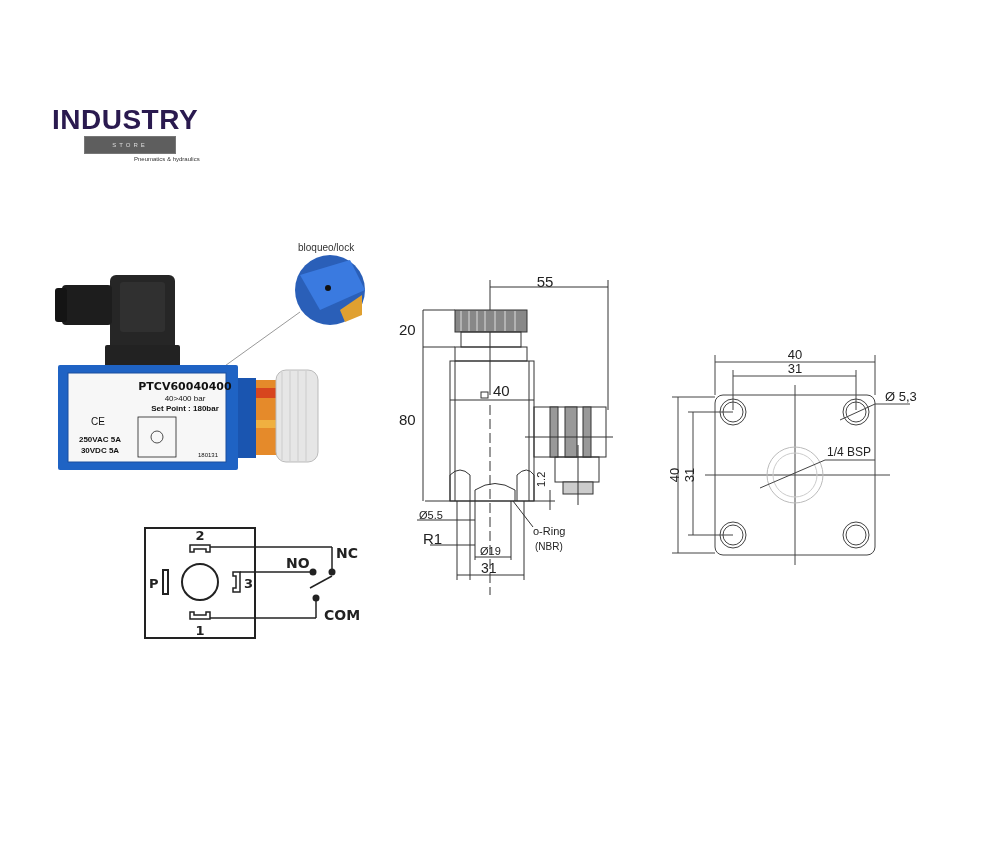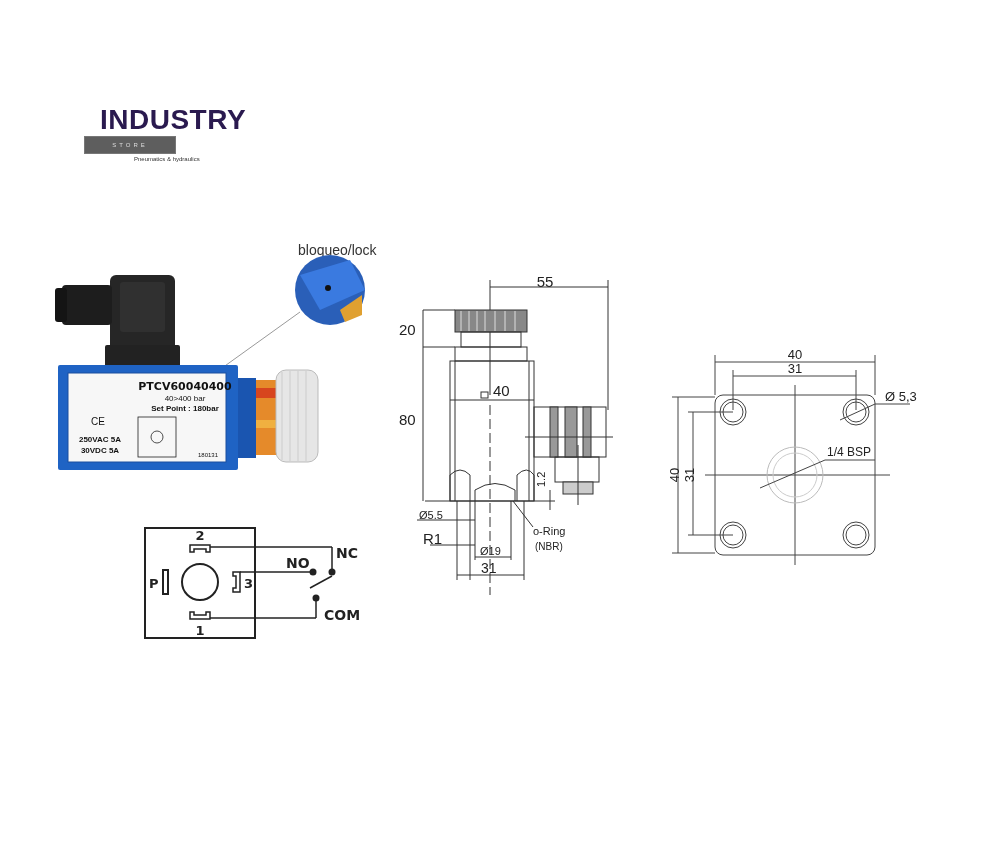--- a/index.html
+++ b/index.html
@@ -1,22 +1,22 @@
 <!DOCTYPE html>
 <html><head>
 <meta charset="utf-8">
 <style>
   html,body{margin:0;padding:0;background:#fff;}
   body{width:983px;height:855px;position:relative;overflow:hidden;font-family:"Liberation Sans",sans-serif;}
   .abs{position:absolute;}
-  .logo-title{left:52px;top:104px;font-family:"Liberation Sans",sans-serif;font-weight:bold;font-size:28px;color:#2a1a4f;letter-spacing:0.5px;margin-left:48px;}
+  .logo-title{left:52px;top:104px;font-family:"Liberation Sans",sans-serif;font-weight:bold;font-size:28px;color:#2a1a4f;letter-spacing:0.5px;}
   .logo-bar{left:84px;top:136px;width:90px;height:16px;background:#5e5e5e;border:1px solid #777;}
   .logo-bar span{display:block;text-align:center;color:#ddd;font-size:6px;letter-spacing:3px;line-height:16px;}
   .logo-sub{left:134px;top:156px;font-size:6px;color:#333;}
-  .lock-label{left:298px;top:242px;font-size:14px;color:#333;}
+  .lock-label{left:298px;top:242px;font-size:10px;color:#333;}
   svg text{font-family:"Liberation Sans",sans-serif;}
   .cond{font-family:"DejaVu Sans",sans-serif;}
 </style>
 </head>
 <body>
 
 <div class="abs logo-title">INDUSTRY</div>
 <div class="abs logo-bar">
     <span>STORE</span>
   </div>

